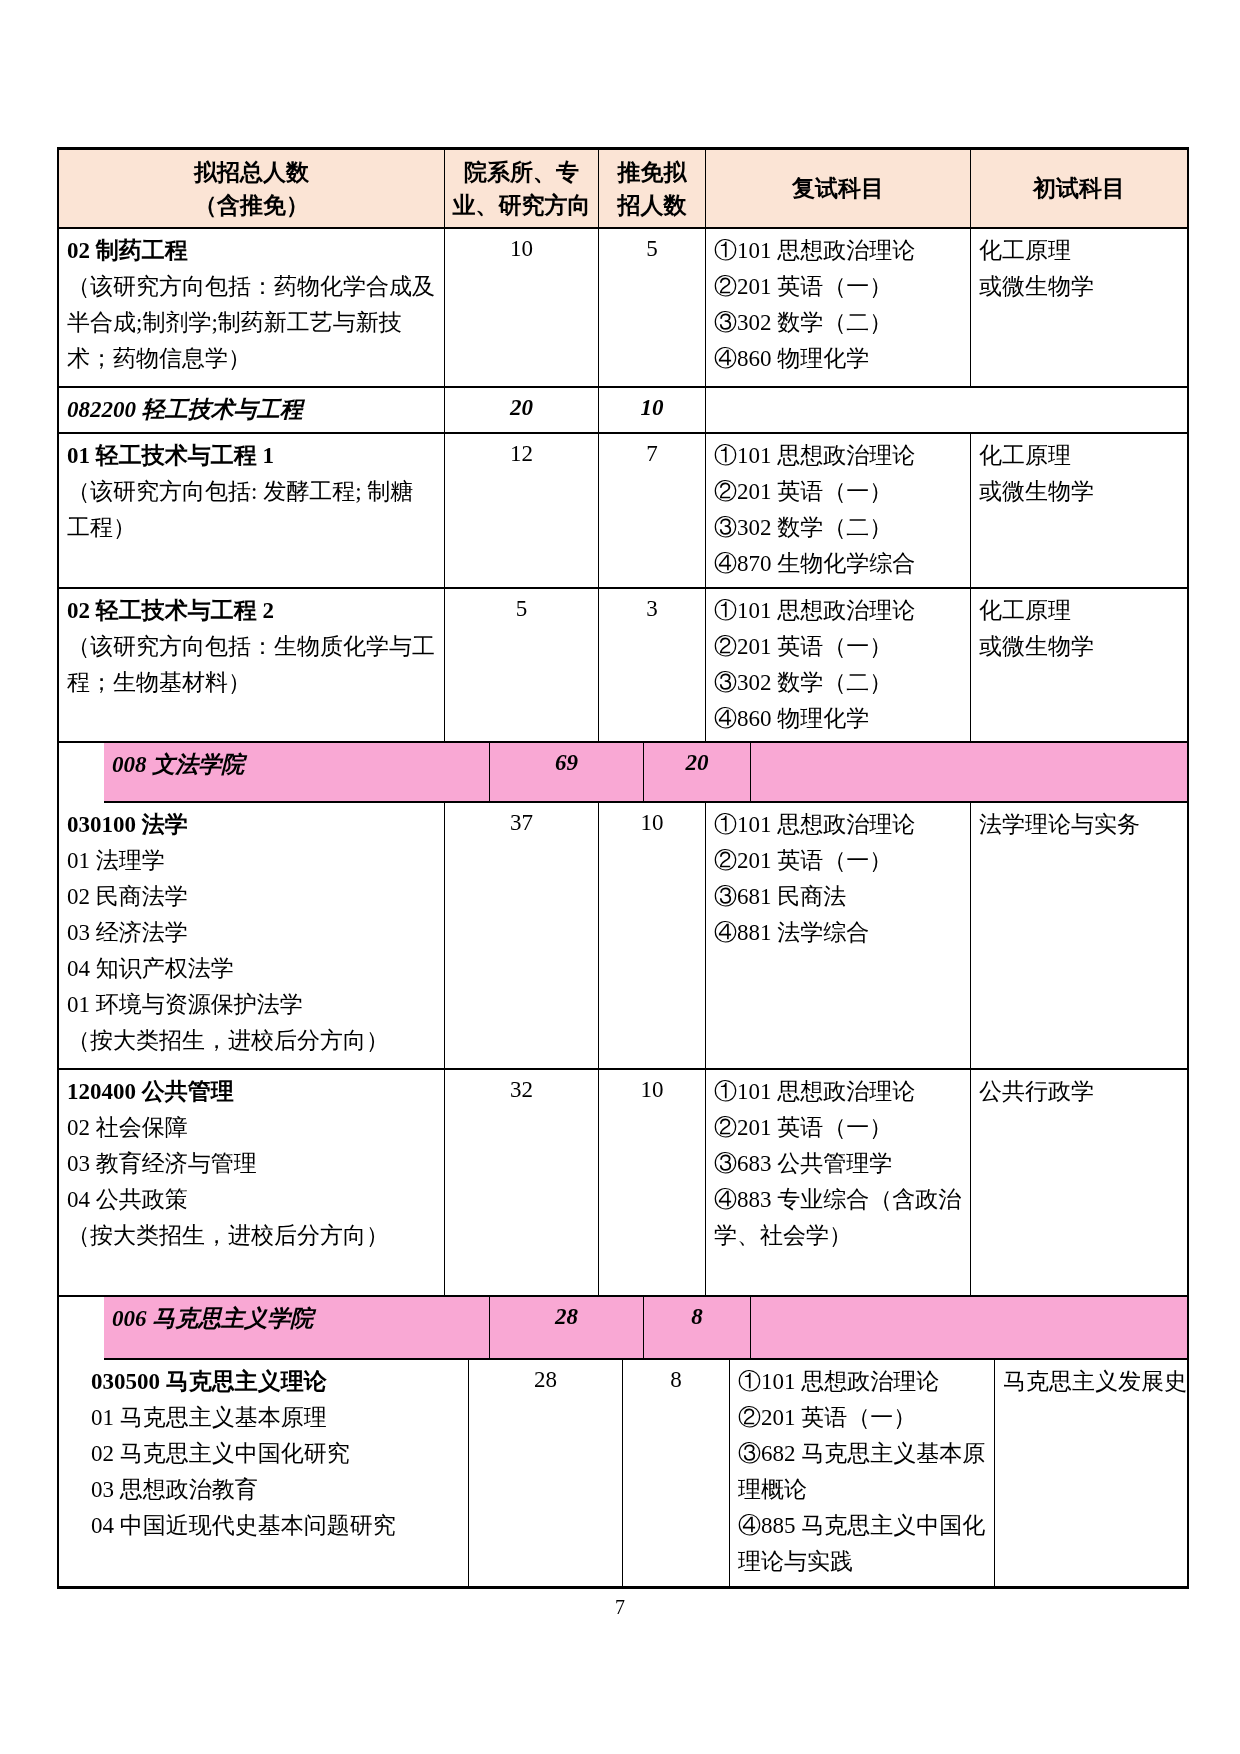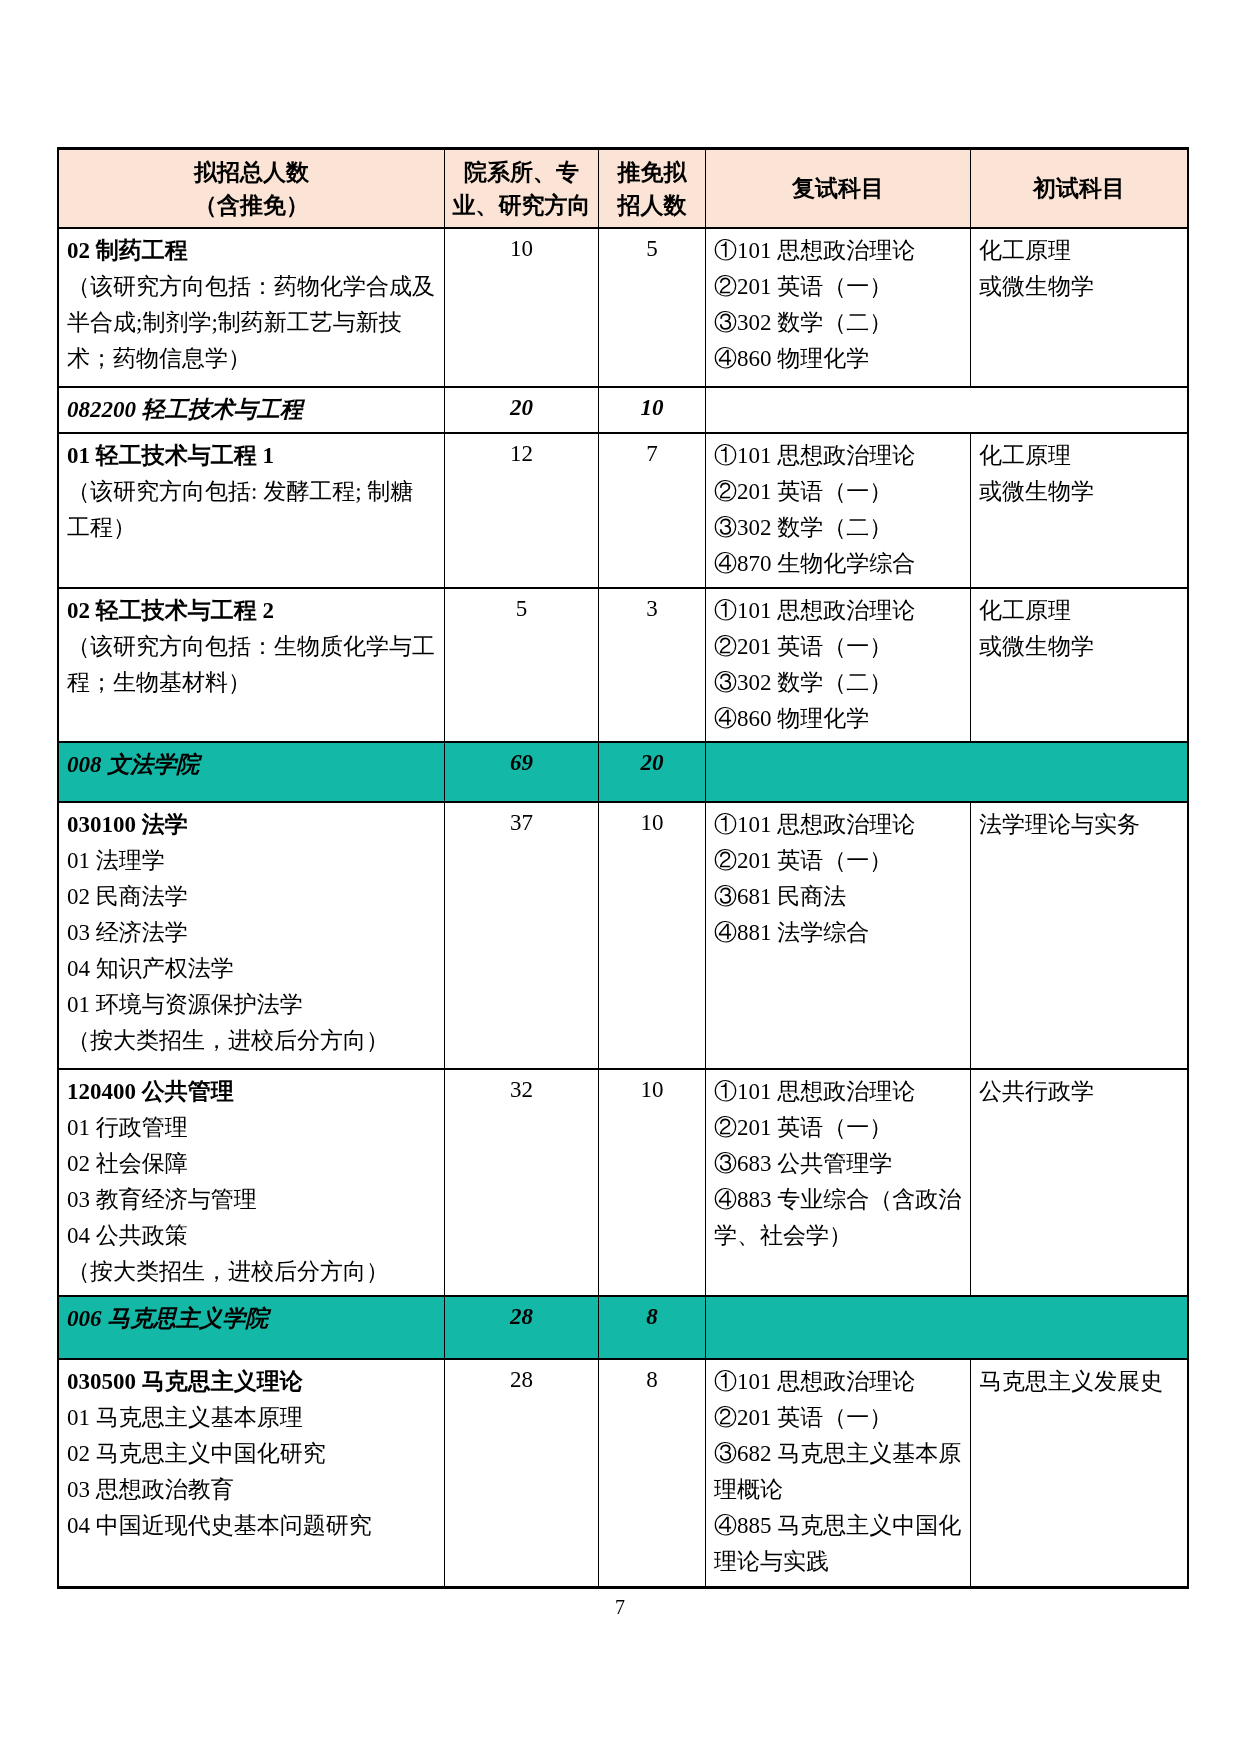--- a/index.html
+++ b/index.html
@@ -11,34 +11,34 @@
   .tbl{
     position:absolute;left:57px;top:147px;width:1128px;
     border:2px solid #000;border-top-width:3px;border-bottom-width:3px;
     box-sizing:content-box;
   }
   .row{
     display:grid;
     grid-template-columns:386px 154px 107px 265px 216px;
     border-bottom:2px solid #000;
   }
-  .row:last-child{border-bottom:none;}
+  .row:last-child{border-bottom:none;padding-left:24px;}
   .row.merged{grid-template-columns:386px 154px 107px 481px;font-style:italic;}
   .cell{
     box-sizing:border-box;border-right:1.5px solid #000;
     display:flex;flex-direction:column;
     font-size:23px;line-height:36px;padding:4px 8px;
   }
   .cell:last-child{border-right:none;}
   .cell.num{align-items:center;text-align:center;padding:2px;}
   .hdr .cell{
     background:#FBE4D5;font-weight:bold;align-items:center;justify-content:center;
     text-align:center;line-height:33px;padding:5px 4px;
   }
-  .section-row{background:#14b8a6;}
+  .section-row{background:#f9a8d4;margin-left:45px;}
   .section-row .cell{font-weight:bold;}
   .t{font-weight:bold;}
   .ln{font-weight:normal;}
   .bold-num{font-weight:bold;}
   .pageno{
     position:absolute;left:0;top:1596px;width:1240px;text-align:center;
     font-size:20px;
   }
 </style>
 </head>
@@ -160,21 +160,20 @@
       <div class="ln">④881 法学综合</div>
     </div>
     <div class="cell">
       <div class="ln">法学理论与实务</div>
     </div>
   </div>
 
   <div class="row" style="min-height:225px">
     <div class="cell">
       <div class="t">120400 公共管理</div>
-      <div class="ln">01 行政管理</div>
       <div class="ln">02 社会保障</div>
       <div class="ln">03 教育经济与管理</div>
       <div class="ln">04 公共政策</div>
       <div class="ln">（按大类招生，进校后分方向）</div>
     </div>
     <div class="cell num">32</div>
     <div class="cell num">10</div>
     <div class="cell">
       <div class="ln">①101 思想政治理论</div>
       <div class="ln">②201 英语（一）</div>

